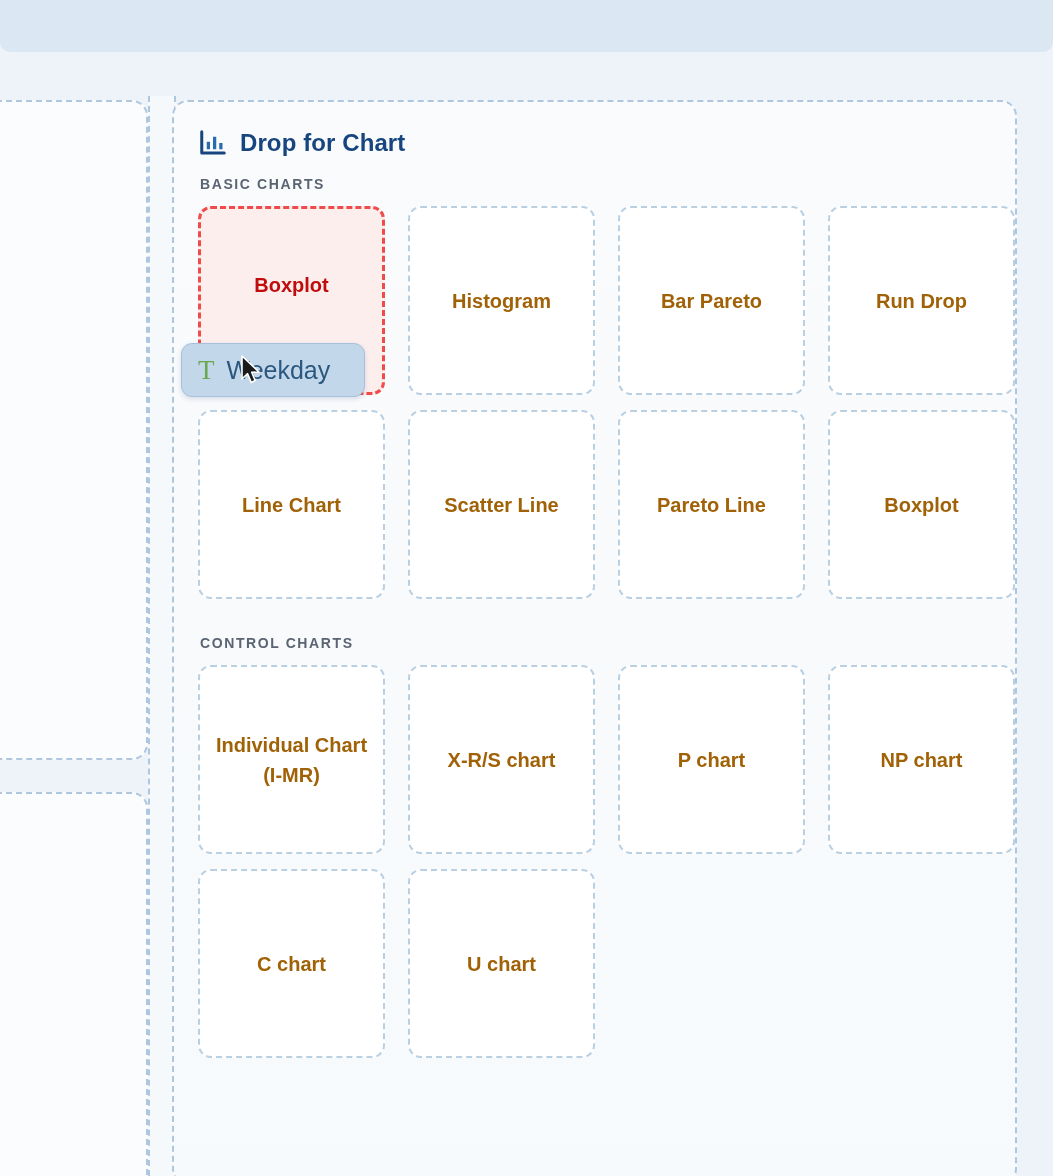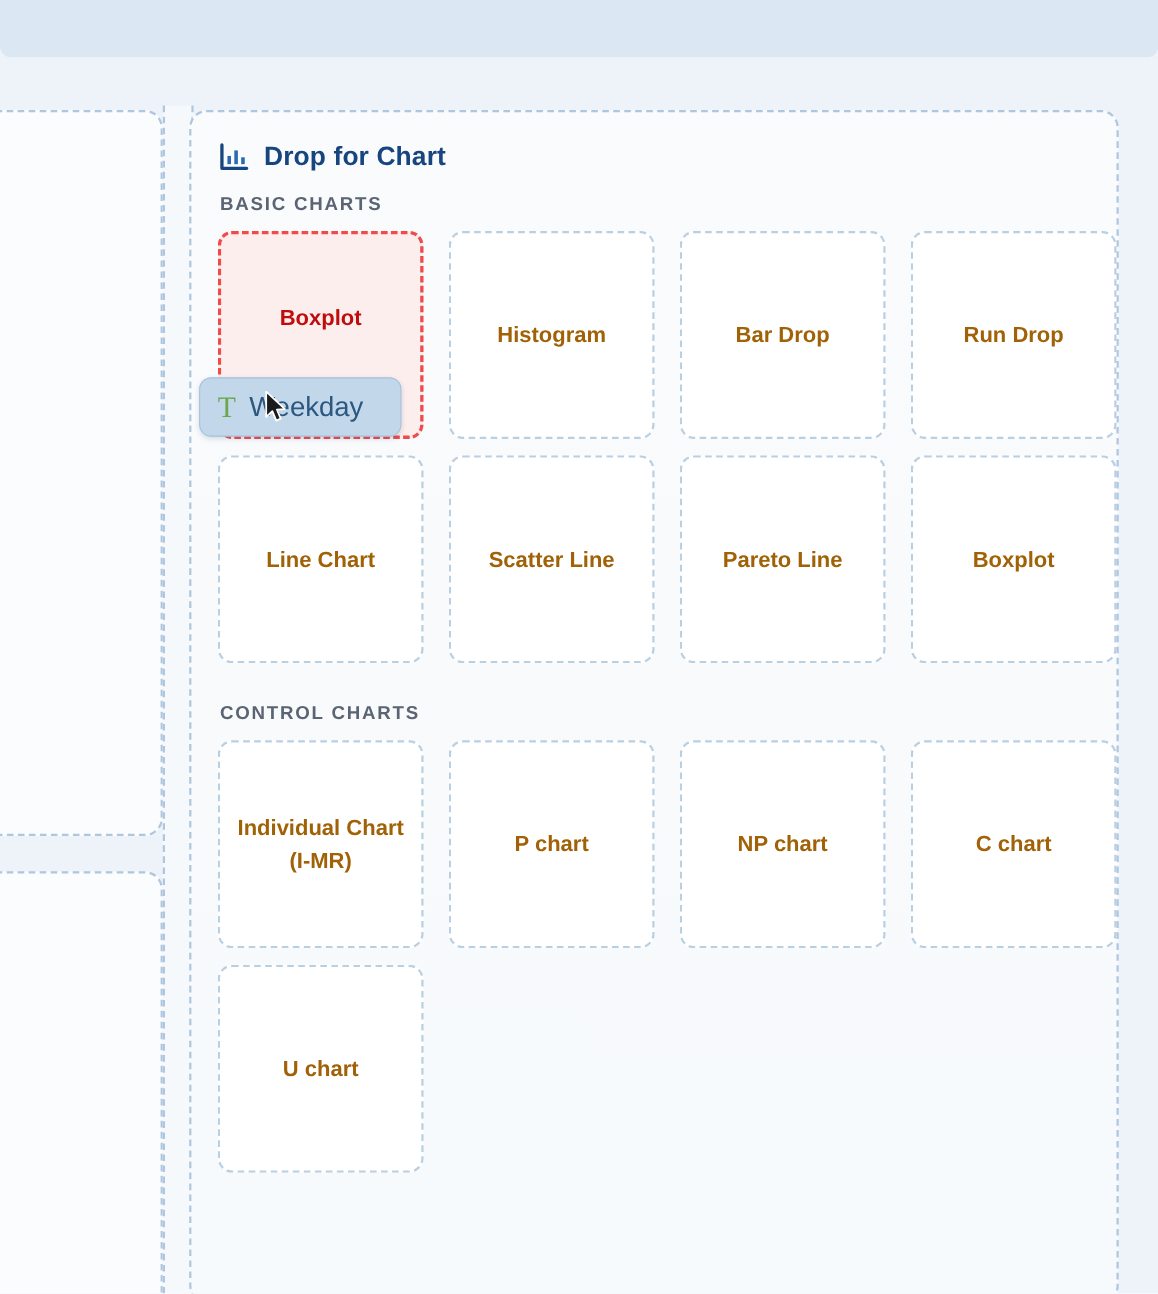--- a/index.html
+++ b/index.html
@@ -93,21 +93,21 @@
   .chart-icon { width: 30px; height: 30px; display: block; flex: 0 0 auto; }
   .panel-title {
     font-size: 24px;
     font-weight: bold;
     color: #17457f;
     letter-spacing: 0.1px;
   }
 
   
   .section-label {
-    font-size: 17px;
+    font-size: 14px;
     font-weight: bold;
     color: #5a6472;
     letter-spacing: 1.6px;
     margin: 0 0 14px 2px;
   }
   .section-label.second { margin-top: 36px; }
 
   
   .chart-grid {
     display: grid;
@@ -223,21 +223,21 @@
     <div class="section-label">BASIC CHARTS</div>
 
     <div class="chart-grid">
       <div class="chart-card active">
         <div class="label active-inner">Boxplot</div>
       </div>
       <div class="chart-card">
         <div class="label">Histogram</div>
       </div>
       <div class="chart-card">
-        <div class="label">Bar Drop</div>
+        <div class="label">Bar Pareto</div>
       </div>
       <div class="chart-card">
         <div class="label">Run Drop</div>
       </div>
       <div class="chart-card">
         <div class="label">Line Chart</div>
       </div>
       <div class="chart-card">
         <div class="label">Scatter Line</div>
       </div>
@@ -247,20 +247,23 @@
       <div class="chart-card">
         <div class="label">Boxplot</div>
       </div>
     </div>
 
     <div class="section-label second">CONTROL CHARTS</div>
 
     <div class="chart-grid">
       <div class="chart-card">
         <div class="label">Individual Chart (I-MR)</div>
+      </div>
+      <div class="chart-card">
+        <div class="label">X-R/S chart</div>
       </div>
       <div class="chart-card">
         <div class="label">P chart</div>
       </div>
       <div class="chart-card">
         <div class="label">NP chart</div>
       </div>
       <div class="chart-card">
         <div class="label">C chart</div>
       </div>

